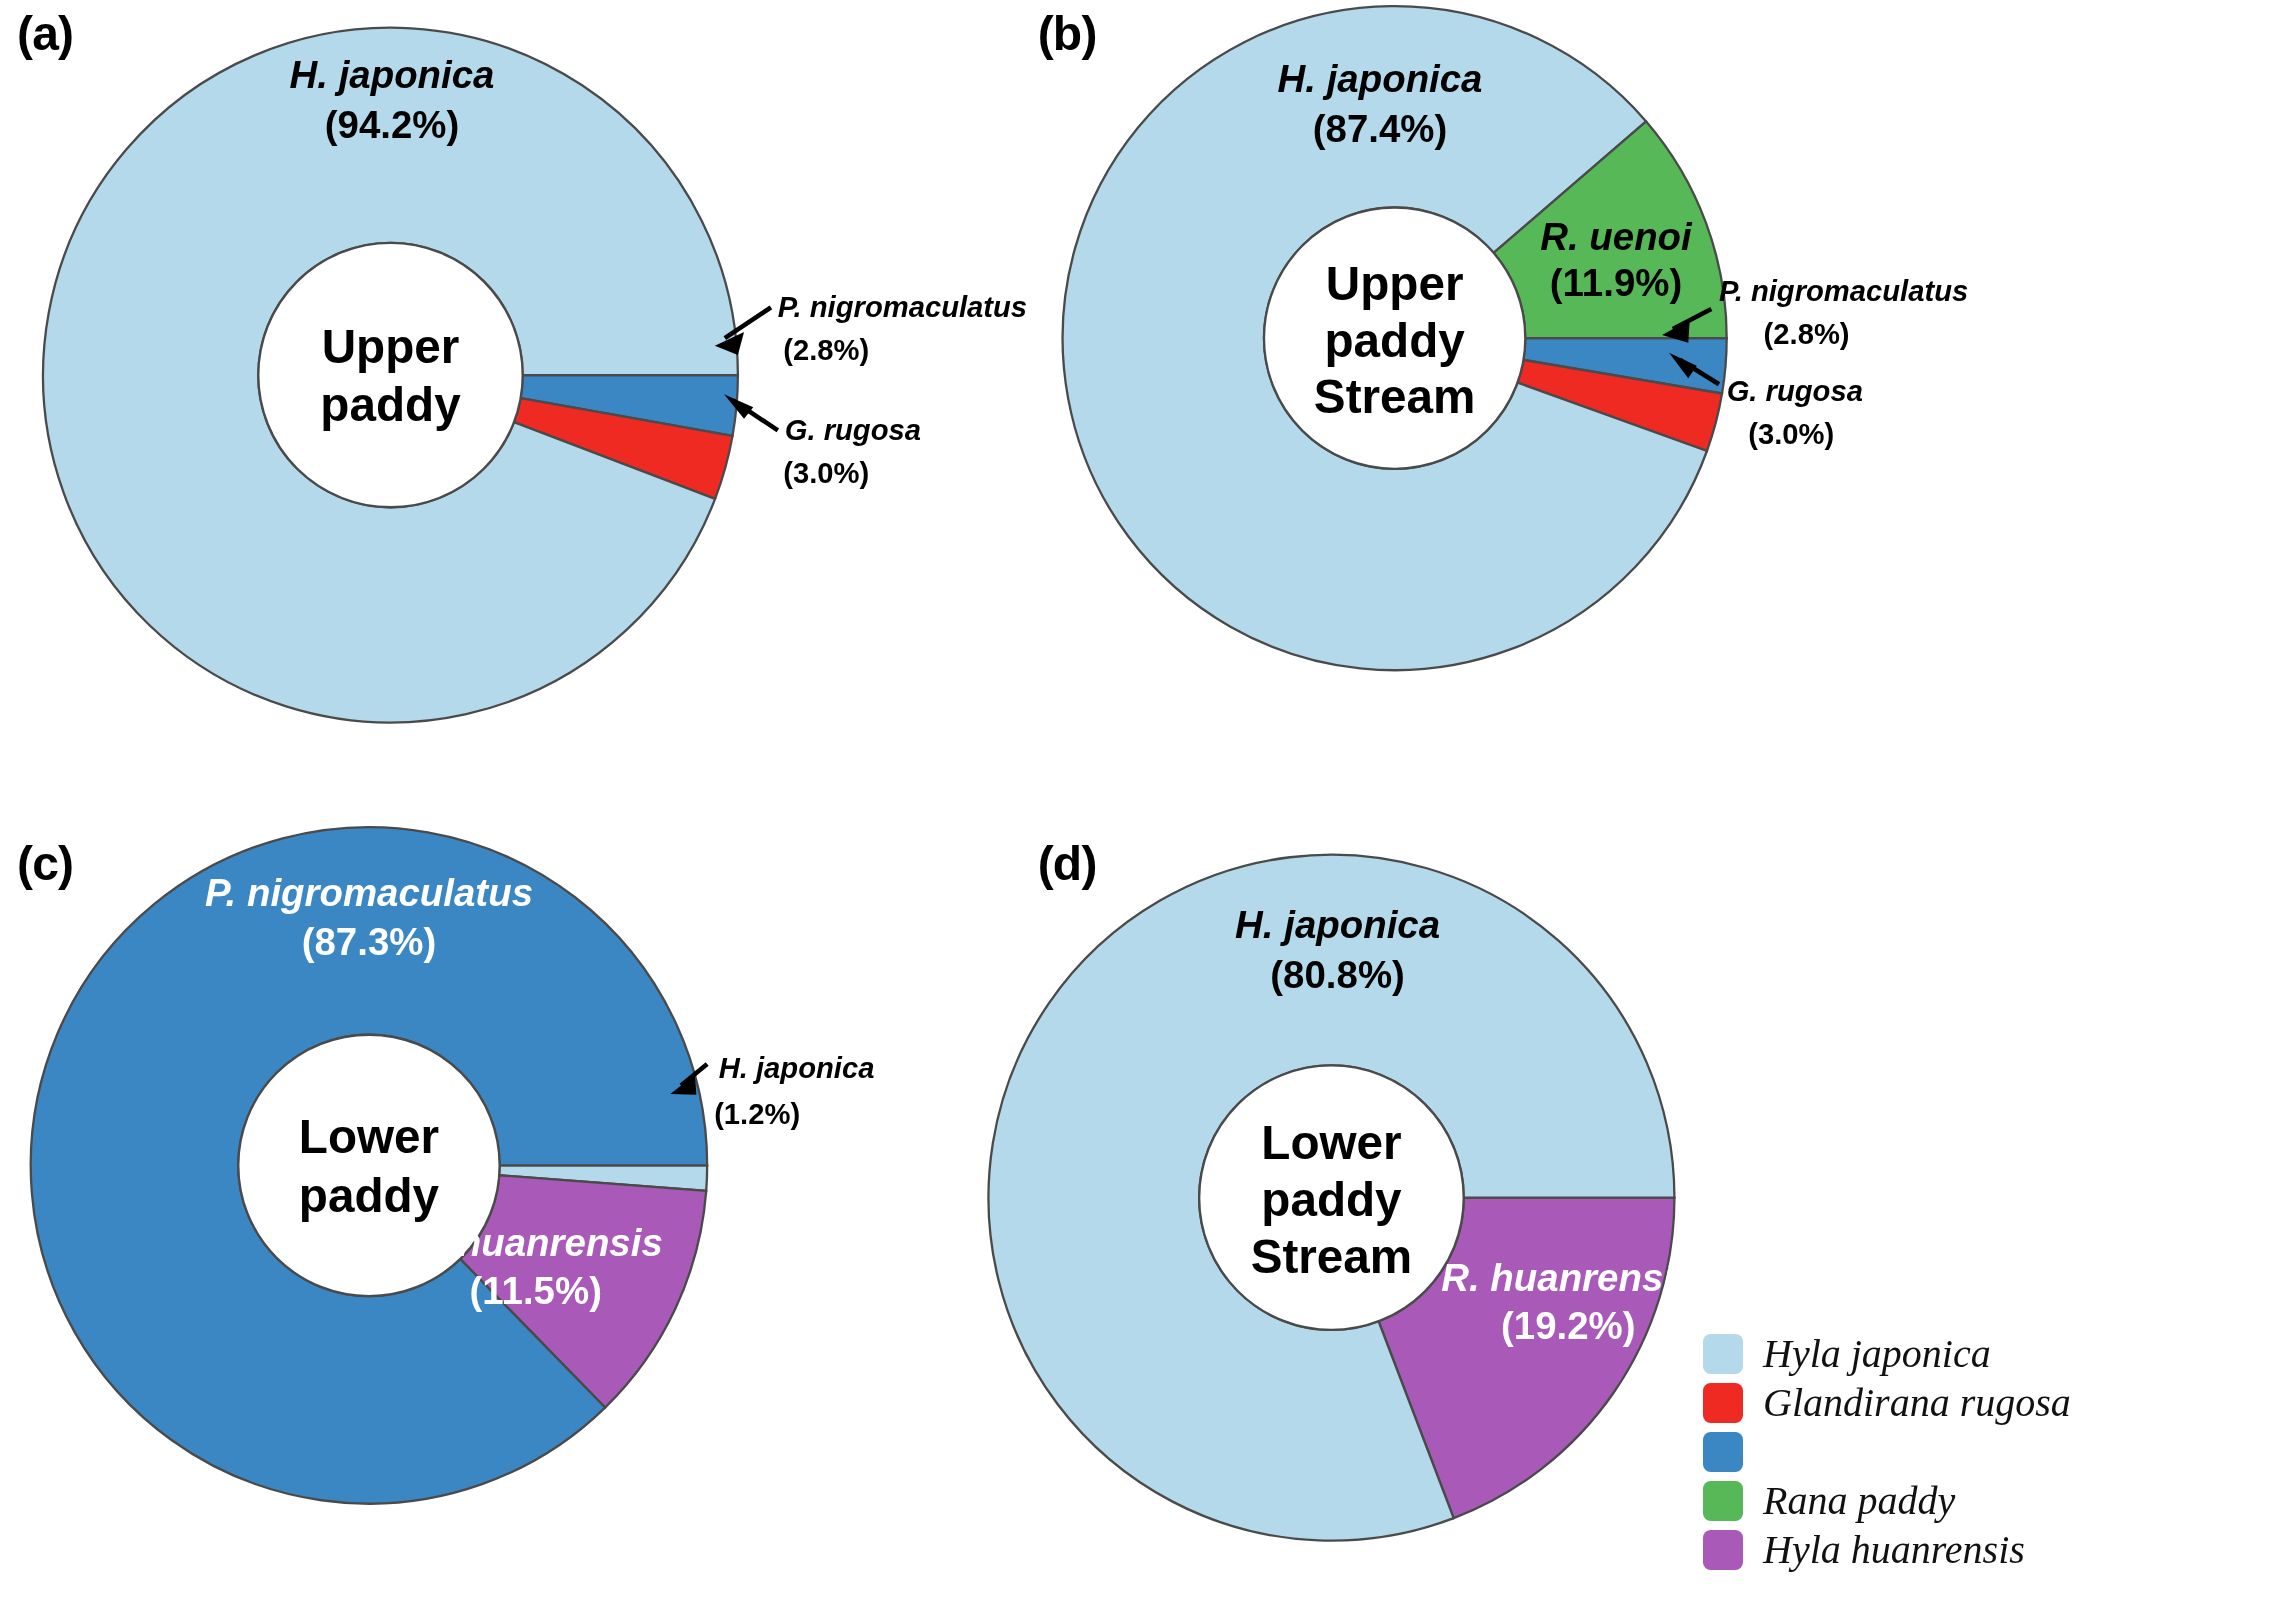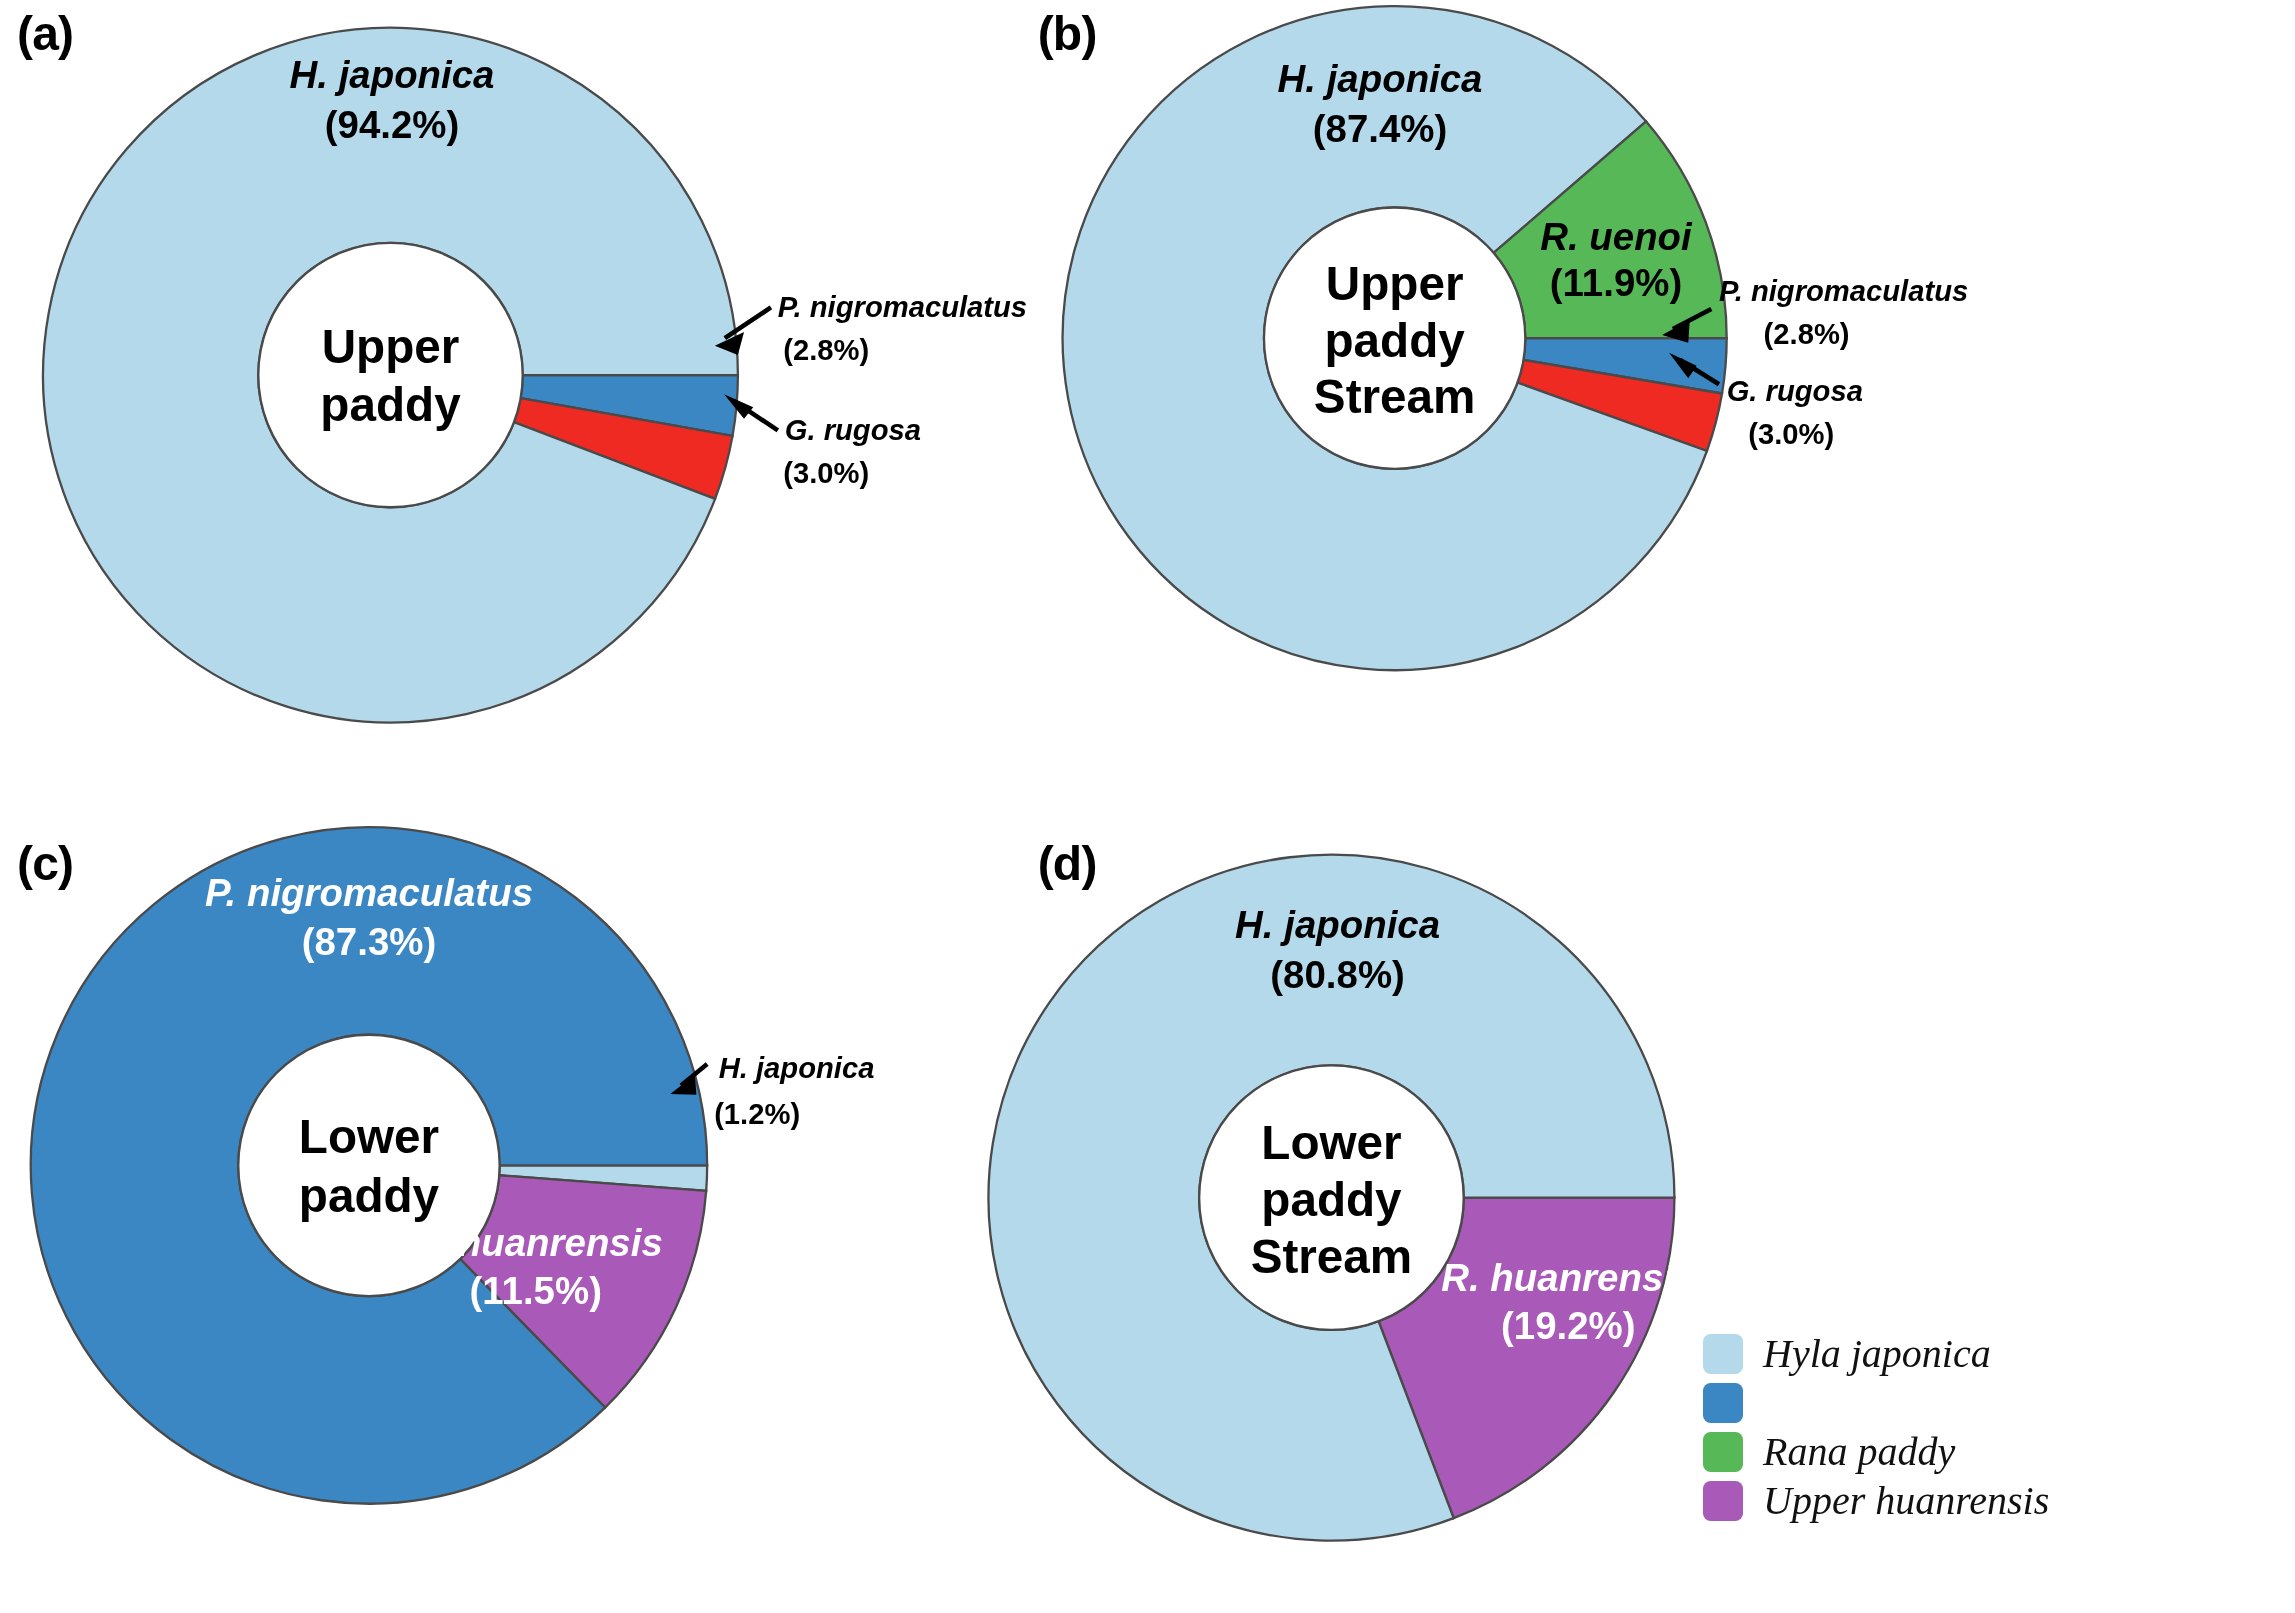--- a/index.html
+++ b/index.html
@@ -166,24 +166,28 @@
     <text class="in-pct light" x="700" y="692">(19.2%)</text>
   </svg>
 </div>
 
 <div class="legend">
   <div class="legend-row">
     <span class="swatch" id="lg0" style="background: rgb(179, 217, 234);"></span>
     <span class="legend-text">Hyla japonica</span>
   </div>
   <div class="legend-row">
+    <span class="swatch" id="lg1" style="background: rgb(238, 42, 34);"></span>
+    <span class="legend-text">Glandirana rugosa</span>
+  </div>
+  <div class="legend-row">
     <span class="swatch" id="lg2" style="background: rgb(59, 135, 196);"></span>
   </div>
   <div class="legend-row">
     <span class="swatch" id="lg3" style="background: rgb(86, 184, 87);"></span>
     <span class="legend-text">Rana paddy</span>
   </div>
   <div class="legend-row">
     <span class="swatch" id="lg4" style="background: rgb(169, 89, 184);"></span>
-    <span class="legend-text">Upper huanrensis</span>
+    <span class="legend-text">Hyla huanrensis</span>
   </div>
 </div>
 
 
 </body></html>

